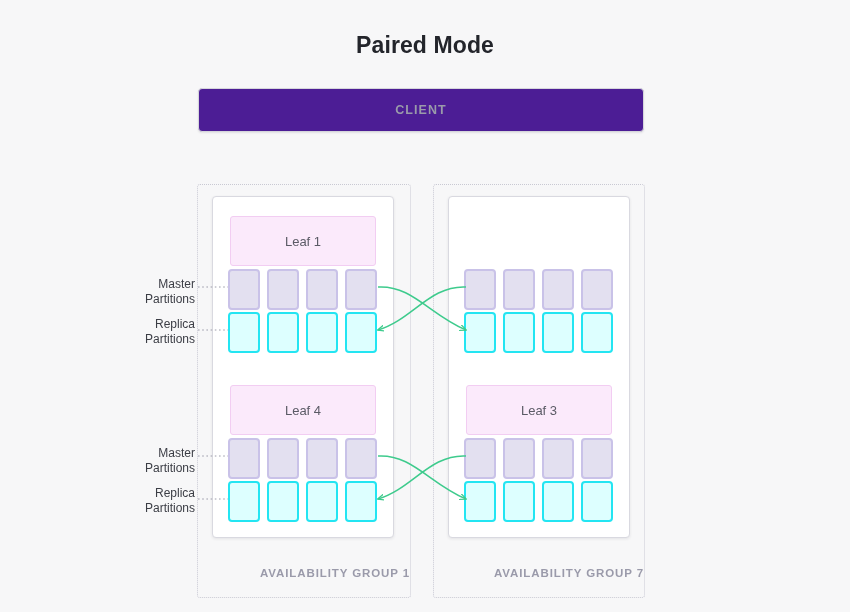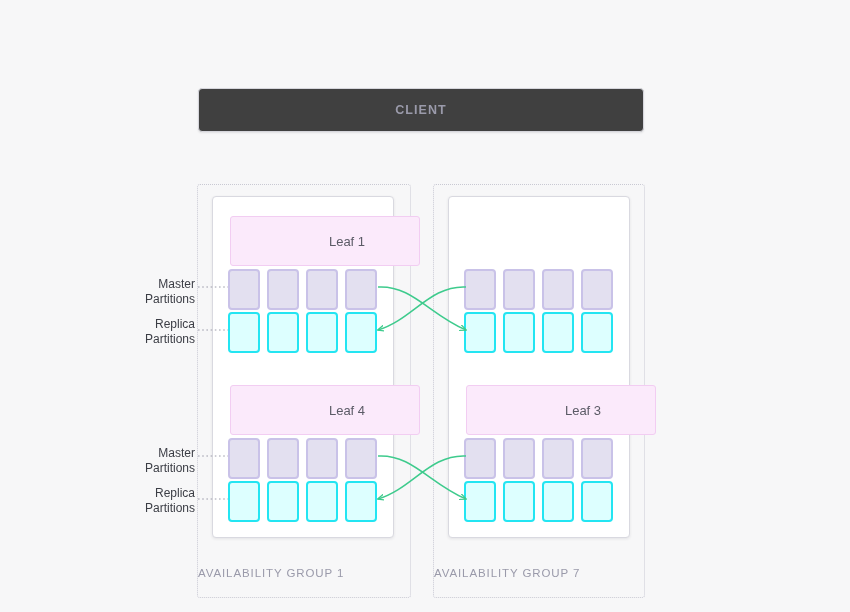--- a/index.html
+++ b/index.html
@@ -31,21 +31,21 @@
     color: #23252b;
     letter-spacing: 0.1px;
   }
 
   
   .topbar {
     position: absolute;
     left: 198px;
     width: 444px;
     height: 42px;
-    background: #404040;
+    background: #4c1d95;
     border: 1px solid #d6d6dc;
     border-radius: 4px;
     box-shadow: 0 1px 2px rgba(30,30,45,0.10);
     display: flex;
     align-items: center;
     justify-content: center;
     font-size: 12.5px;
     font-weight: bold;
     letter-spacing: 1.1px;
     color: #9a9aaa;
@@ -64,23 +64,23 @@
     background: transparent;
   }
   #ag-group-1 { left: 197px; width: 212px; }
   #ag-group-2 { left: 433px; width: 210px; }
 
   .ag-label {
     position: absolute;
     bottom: 18px;
     left: 0;
     width: 100%;
-    text-align: left;
+    text-align: right;
     font-size: 11.5px;
-    font-weight: normal;
+    font-weight: bold;
     letter-spacing: 0.9px;
     color: #9a9aaa;
   }
 
   
   .leaf-container {
     position: absolute;
     top: 196px;
     width: 180px;
     height: 340px;
@@ -98,21 +98,20 @@
     width: 144px;
     height: 48px;
     background: #fbeafb;
     border: 1px solid #f2cdf2;
     border-radius: 3px;
     display: flex;
     align-items: center;
     justify-content: center;
     font-size: 13px;
     color: #5b5b66;
-    padding-left: 44px;
   }
 
   
   .partition {
     position: absolute;
     width: 28px;
     height: 37px;
     border-radius: 4px;
   }
   .partition.master {
@@ -143,20 +142,21 @@
     width: 850px;
     height: 612px;
     pointer-events: none;
   }
 </style>
 </head>
 <body>
 
 <div id="stage">
 
+  <div class="title">Paired Mode</div>
 
   <div class="topbar" id="client-bar">
     <span>CLIENT</span>
   </div>
 
   <div class="ag-group" id="ag-group-1">
     <div class="ag-label">AVAILABILITY GROUP 1</div>
   </div>
 
   <div class="ag-group" id="ag-group-2">

